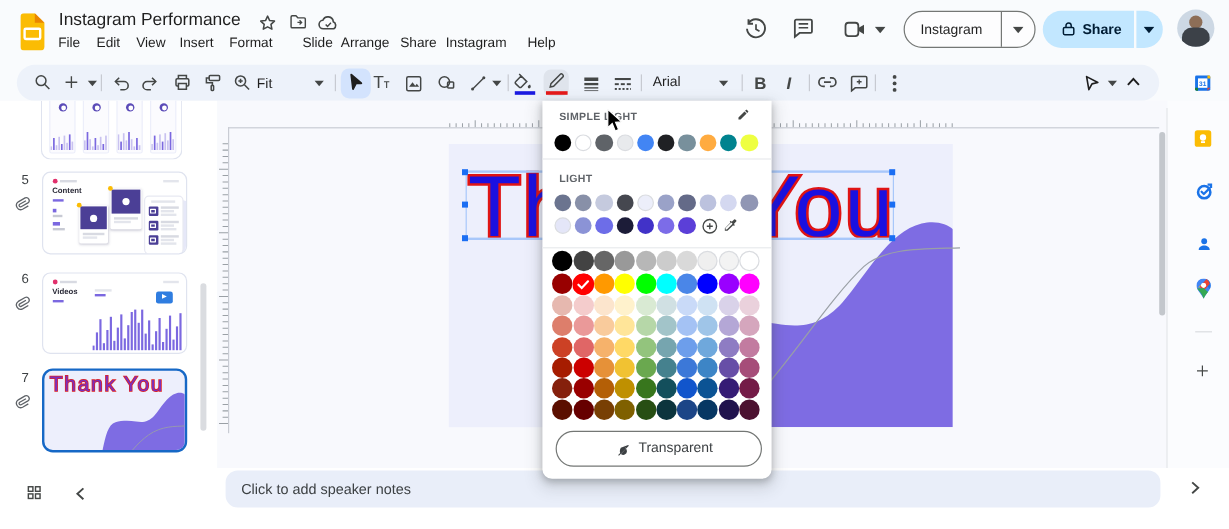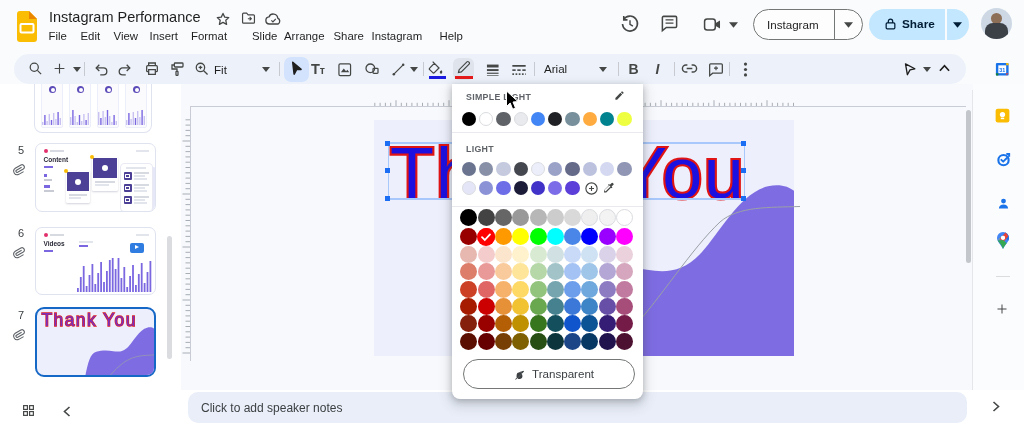--- a/index.html
+++ b/index.html
@@ -119,21 +119,21 @@
 <div class="abs" style="left:214px;top:62.5px;font-size:11.6px;color:#1f1f1f">Fit</div>
 <svg class="abs ic" style="left:262px;top:66.5px" width="8" height="5" viewBox="0 0 10 6">
     <path d="M0 0 h10 L5 6 Z" fill="currentColor"></path>
   </svg>
 <div class="abs" style="left:279px;top:62px;width:1px;height:14px;background:#c7cad1"></div>
 
 <div class="abs" style="left:283.5px;top:56.5px;width:25px;height:25px;background:#d3e3fd;border-radius:7px"></div>
 <svg class="abs" style="left:289px;top:60px" width="15" height="17" viewBox="0 0 18 20" fill="none" stroke="#1f1f1f" stroke-width="1.9" stroke-linejoin="round">
     <path d="M4.5 2.5 L14.5 11 H9.2 L6.2 16.8 Z" fill="#1f1f1f"></path>
   </svg>
-<div class="abs" style="left:311px;top:61px;font-size:14.5px;font-weight:bold;color:#444746">T<span style="font-size:10.5px">т</span></div>
+<div class="abs" style="left:311px;top:61px;font-size:14.5px;font-weight:normal;color:#444746">T<span style="font-size:10.5px">т</span></div>
 <svg class="abs ic" style="left:337px;top:61.5px" width="15.5" height="15.5" viewBox="0 0 24 24" fill="none" stroke="currentColor" stroke-width="1.9">
     <rect x="3" y="3" width="18" height="18" rx="2"></rect>
     <path d="M6 16 l4.5-6 3.5 4.5 2-2.5 3 4 Z" fill="currentColor" stroke="none"></path>
   </svg>
 <svg class="abs ic" style="left:364px;top:61.5px" width="16" height="16" viewBox="0 0 24 24" fill="none" stroke="currentColor" stroke-width="1.9">
     <circle cx="9.5" cy="9.5" r="6.5"></circle>
     <path d="M13.5 15.8 a1.2 1.2 0 0 0 1.2 1.2 H19.8 A1.2 1.2 0 0 0 21 15.8 V10.7 a1.2 1.2 0 0 0 -1.2-1.2 H14.7 a1.2 1.2 0 0 0 -1.2 1.2 Z"></path>
   </svg>
 <svg class="abs ic" style="left:391px;top:61.5px" width="15" height="15" viewBox="0 0 24 24" fill="none" stroke="currentColor" stroke-width="1.9">
     <path d="M5 19 L19 5"></path>

